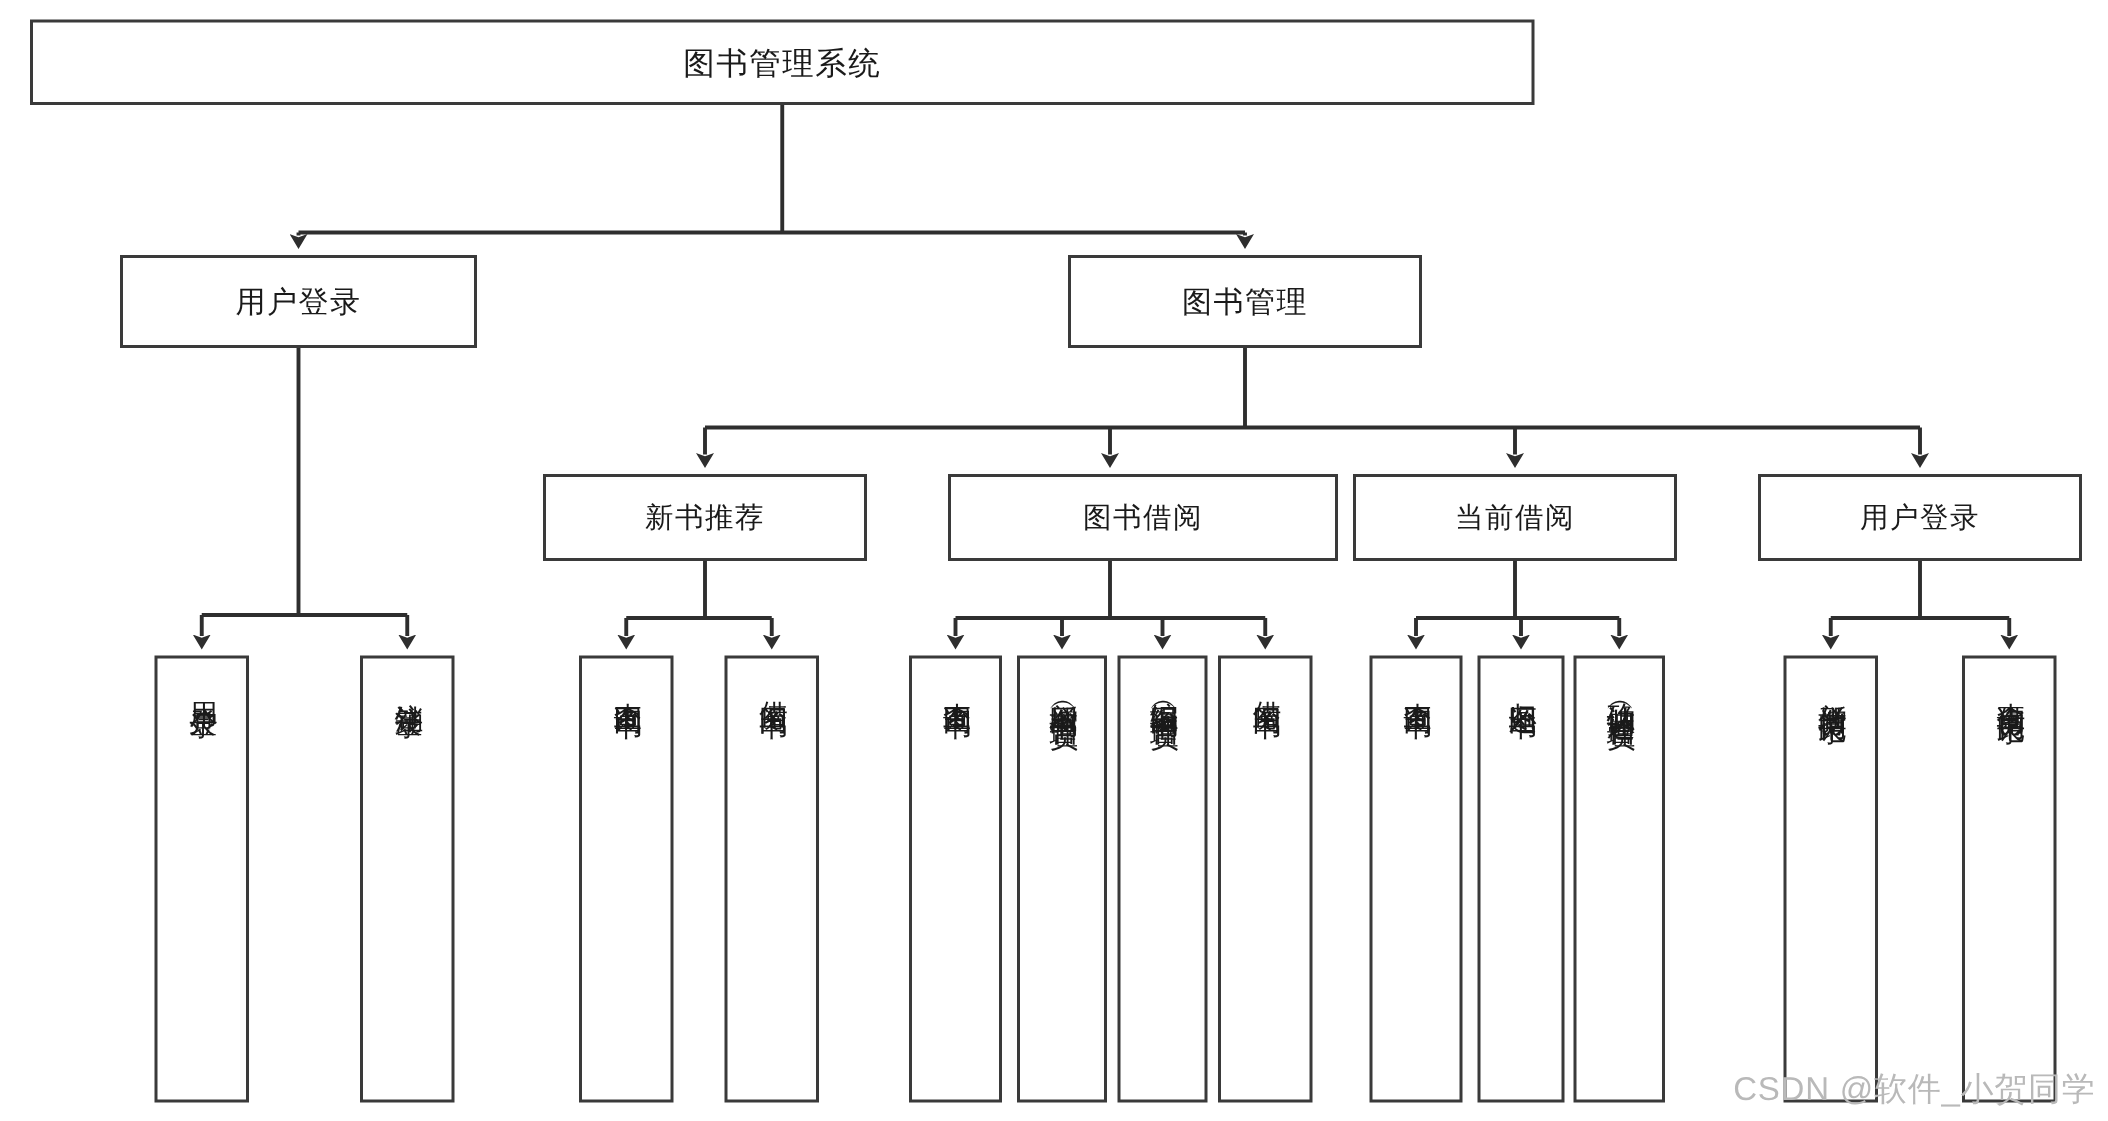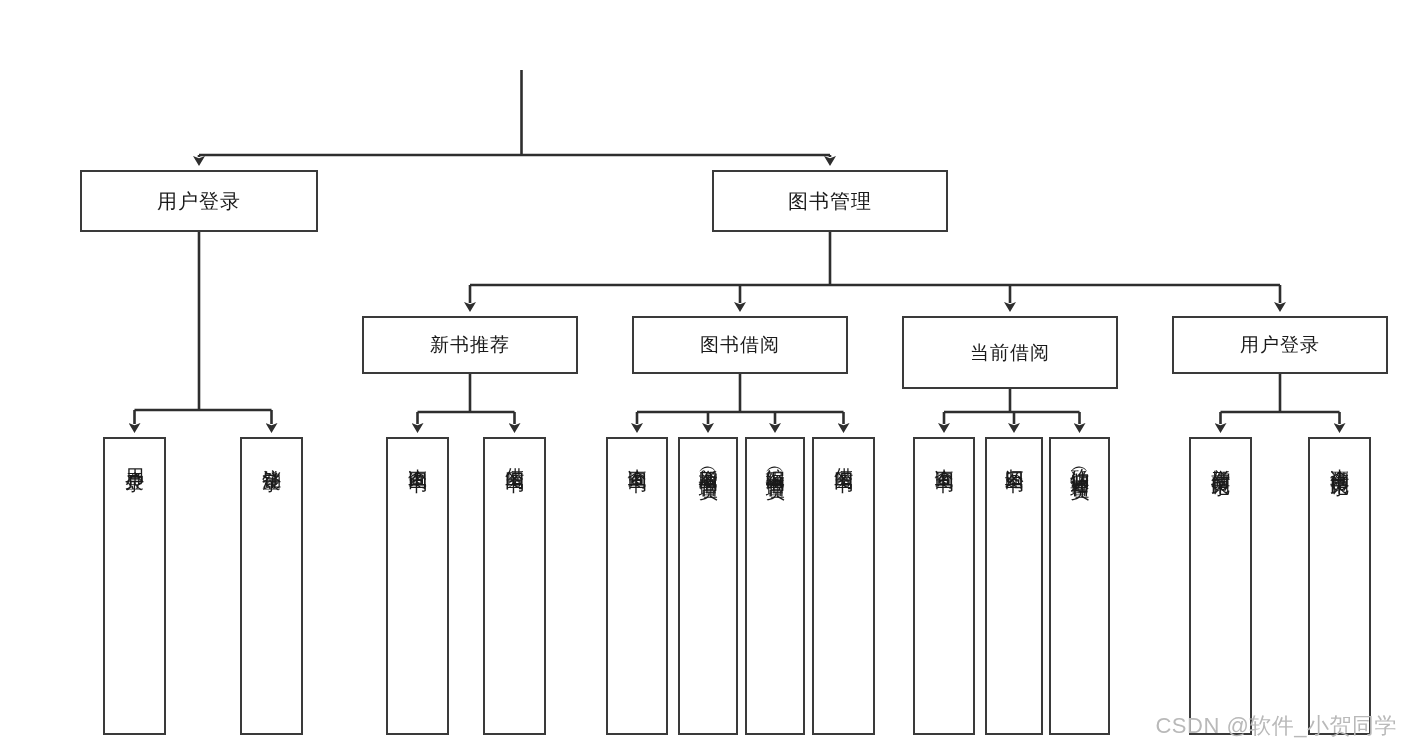--- a/index.html
+++ b/index.html
@@ -115,35 +115,38 @@
         <path d="M944,412 L944,424" marker-end="url(#arrow)"></path>
         <path d="M1014,412 L1014,424" marker-end="url(#arrow)"></path>
         <path d="M1079.5,412 L1079.5,424" marker-end="url(#arrow)"></path>
         <path d="M1280,374 L1280,412"></path>
         <path d="M1220.5,412 L1339.5,412"></path>
         <path d="M1220.5,412 L1220.5,424" marker-end="url(#arrow)"></path>
         <path d="M1339.5,412 L1339.5,424" marker-end="url(#arrow)"></path>
       </g>
   </svg>
 
+  <div class="node root" style="left: 20px; top: 13px; width: 1003px; height: 57px; border-color: rgb(58, 58, 58); background: rgb(255, 255, 255); color: rgb(26, 26, 26);">
+    <span>图书管理系统</span>
+  </div>
 
   <div class="node level2" style="left: 80px; top: 170px; width: 238px; height: 62px; border-color: rgb(58, 58, 58); background: rgb(255, 255, 255); color: rgb(26, 26, 26);">
     <span>用户登录</span>
   </div>
   <div class="node level3" style="left: 362px; top: 316px; width: 216px; height: 58px; border-color: rgb(58, 58, 58); background: rgb(255, 255, 255); color: rgb(26, 26, 26);">
     <span>新书推荐</span>
   </div>
 
   <div class="node level2" style="left: 712px; top: 170px; width: 236px; height: 62px; border-color: rgb(58, 58, 58); background: rgb(255, 255, 255); color: rgb(26, 26, 26);">
     <span>图书管理</span>
   </div>
-  <div class="node level3" style="left: 632px; top: 316px; width: 216px; height: 58px; border-color: rgb(58, 58, 58); background: rgb(255, 255, 255); color: rgb(26, 26, 26);">
+  <div class="node level3" style="left: 632px; top: 316px; width: 260px; height: 58px; border-color: rgb(58, 58, 58); background: rgb(255, 255, 255); color: rgb(26, 26, 26);">
     <span>图书借阅</span>
   </div>
-  <div class="node level3" style="left: 902px; top: 316px; width: 216px; height: 73px; border-color: rgb(58, 58, 58); background: rgb(255, 255, 255); color: rgb(26, 26, 26);">
+  <div class="node level3" style="left: 902px; top: 316px; width: 216px; height: 58px; border-color: rgb(58, 58, 58); background: rgb(255, 255, 255); color: rgb(26, 26, 26);">
     <span>当前借阅</span>
   </div>
   <div class="node level3" style="left: 1172px; top: 316px; width: 216px; height: 58px; border-color: rgb(58, 58, 58); background: rgb(255, 255, 255); color: rgb(26, 26, 26);">
     <span>用户登录</span>
   </div>
 
   <div class="node leaf" style="left: 103px; top: 437px; width: 63px; height: 298px; border-color: rgb(58, 58, 58); background: rgb(255, 255, 255); color: rgb(26, 26, 26);">
     <span class="vtext">用户登录</span>
   </div>
   <div class="node leaf" style="left: 240px; top: 437px; width: 63px; height: 298px; border-color: rgb(58, 58, 58); background: rgb(255, 255, 255); color: rgb(26, 26, 26);">

